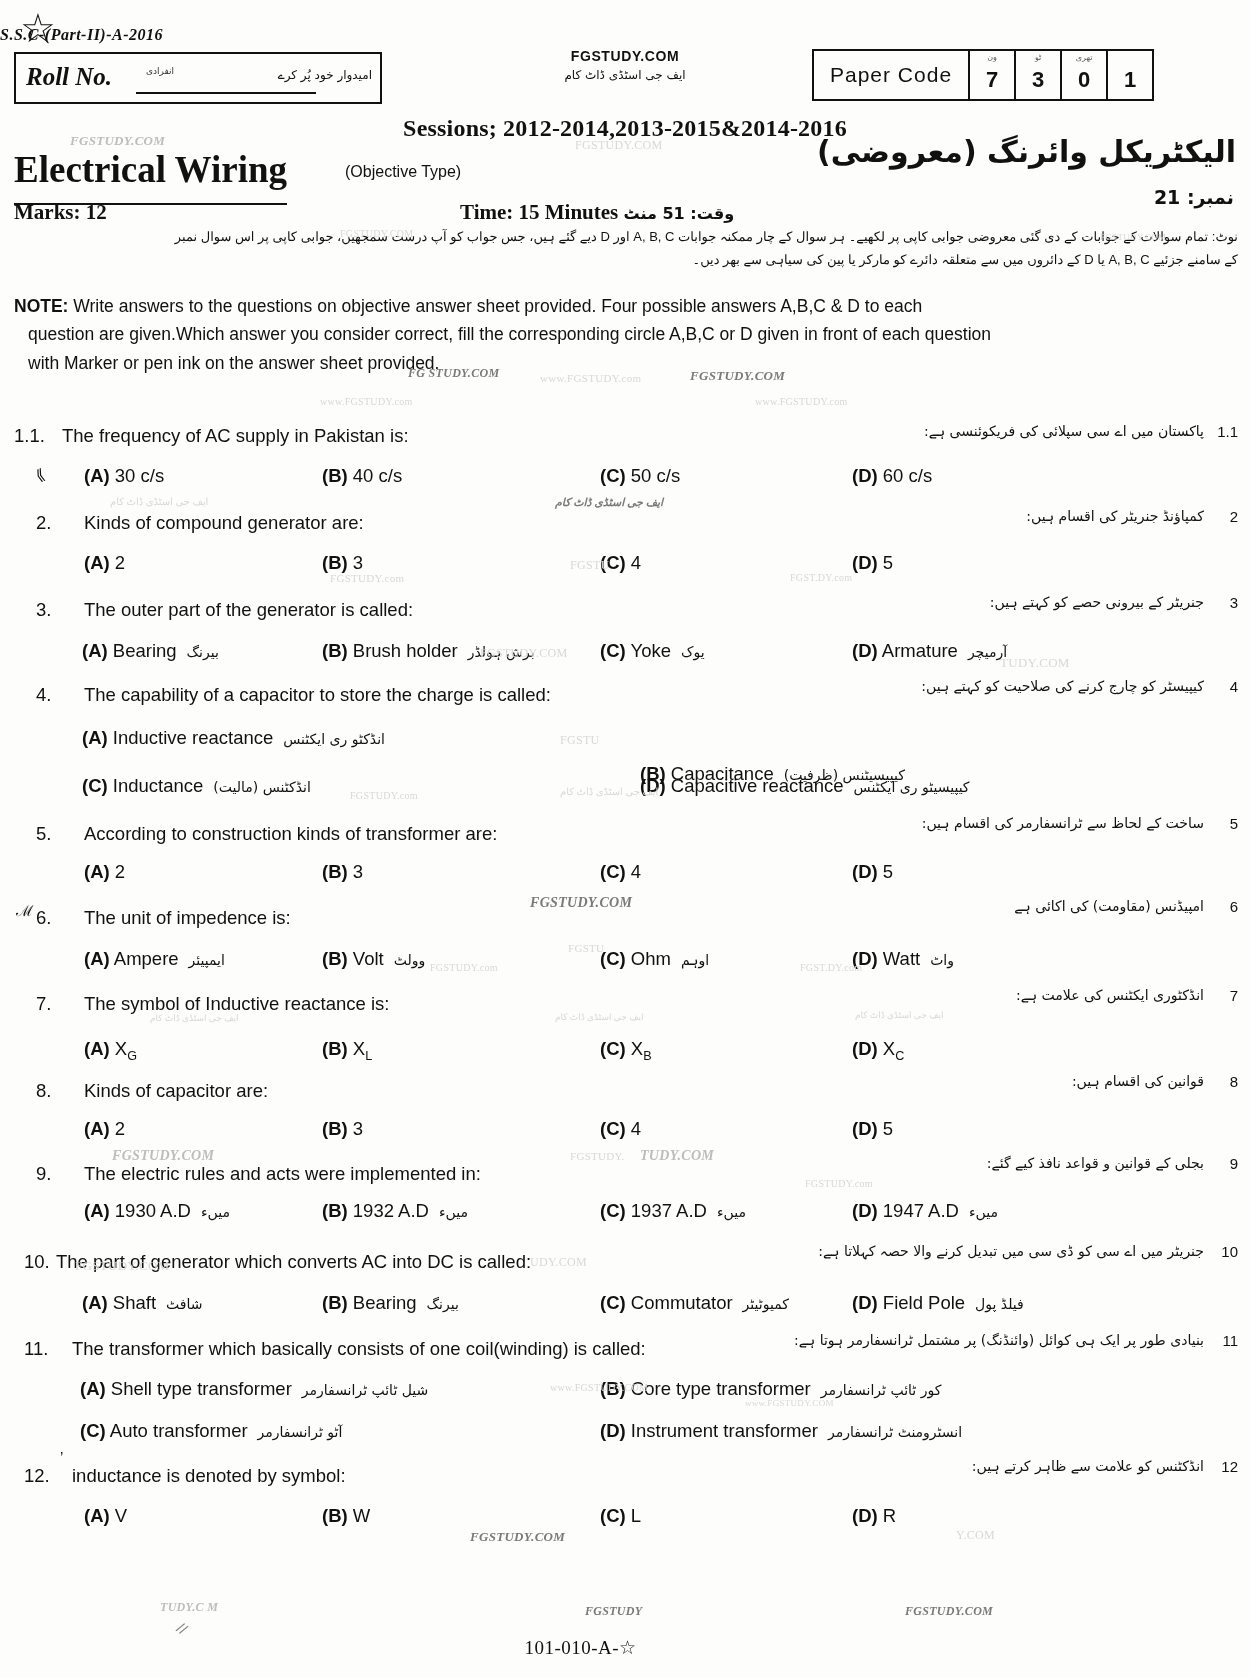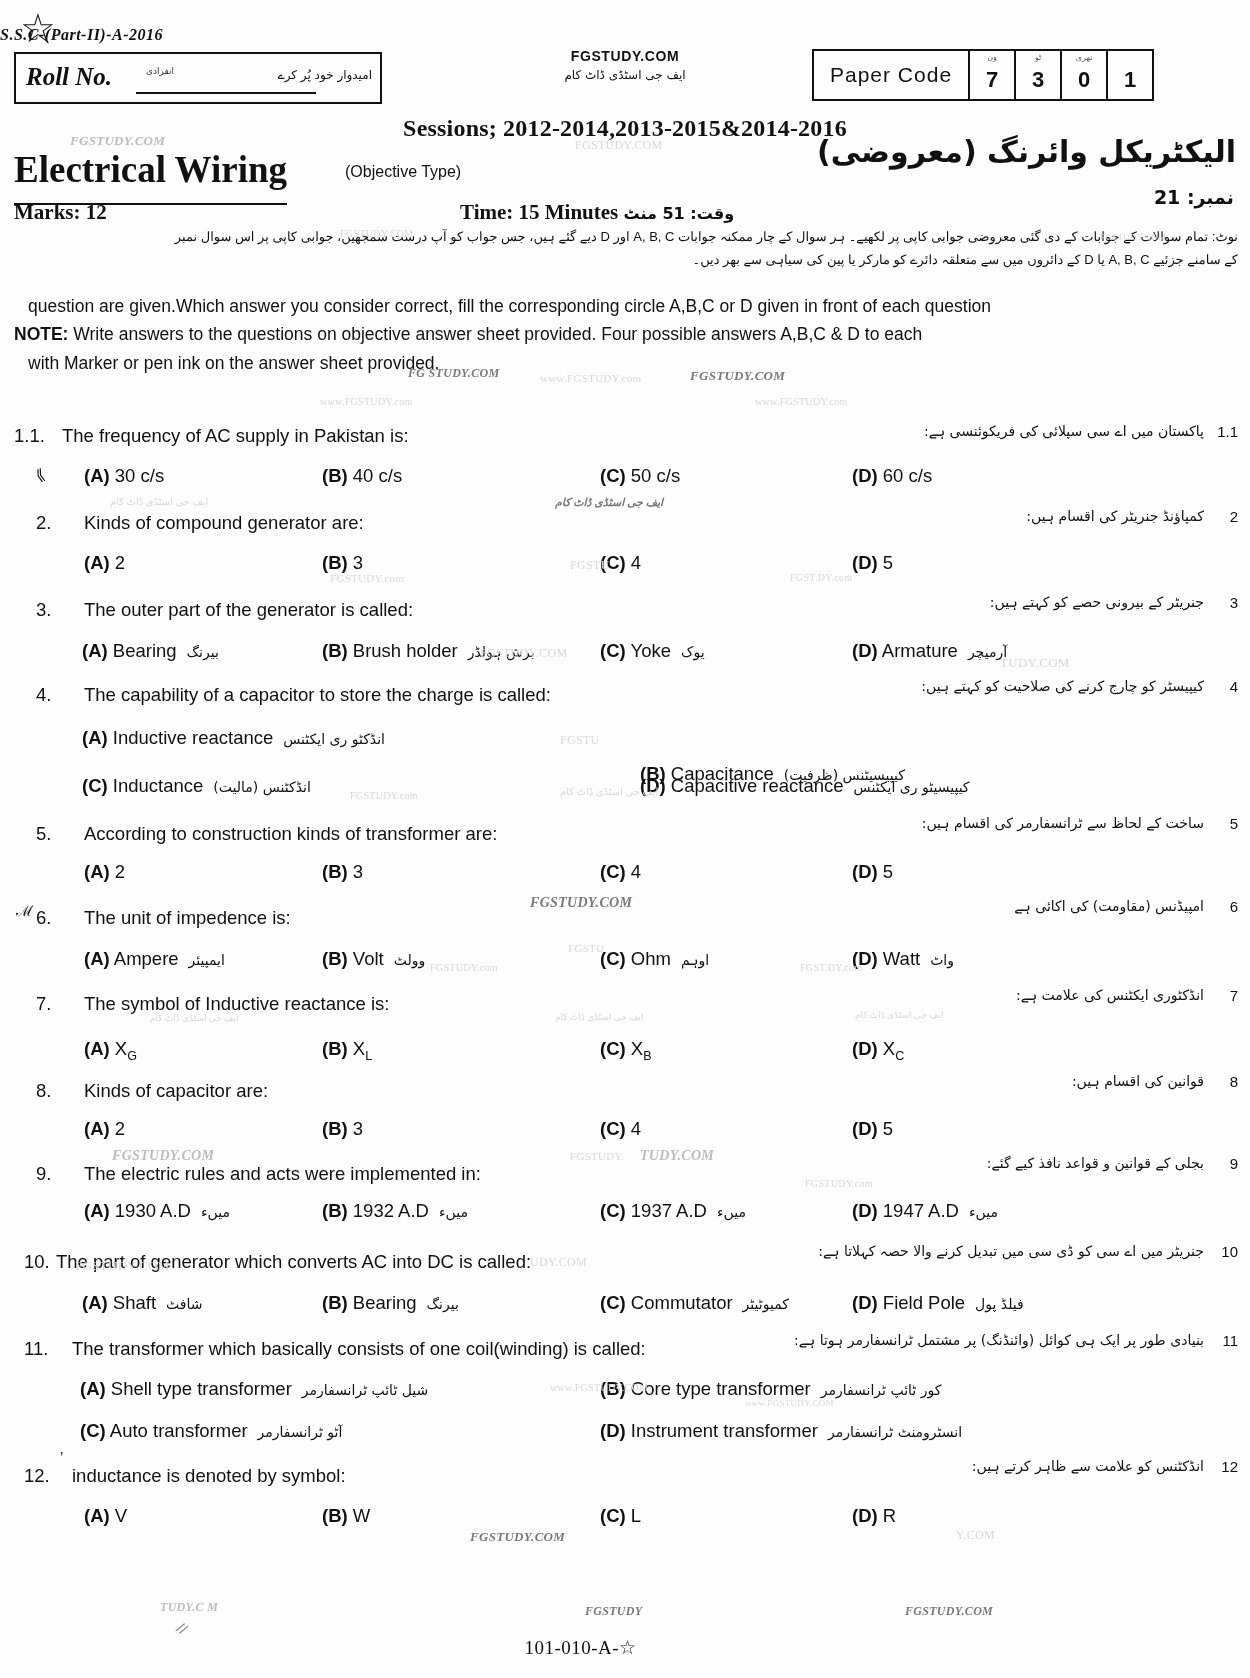--- a/index.html
+++ b/index.html
@@ -216,25 +216,25 @@
     <span>Time: 15 Minutes</span>
     <span class="time-ur urdu">وقت: 15 منٹ</span>
   </div>
 
   <div class="note-ur">
     <div>نوٹ: تمام سوالات کے جوابات کے دی گئی معروضی جوابی کاپی پر لکھیے۔ ہر سوال کے چار ممکنہ جوابات A, B, C اور D دیے گئے ہیں، جس جواب کو آپ درست سمجھیں، جوابی کاپی پر اس سوال نمبر</div>
     <div>کے سامنے جزئیے A, B, C یا D کے دائروں میں سے متعلقہ دائرے کو مارکر یا پین کی سیاہی سے بھر دیں۔</div>
   </div>
 
   <div class="note-en">
-    <div style="padding-left:14px">question are given.Which answer you consider correct, fill the corresponding circle A,B,C or D given in front of each question</div>
     <div>
       <b>NOTE:</b>
       <span>Write answers to the questions on objective answer sheet provided. Four possible answers A,B,C &amp; D to each</span>
     </div>
+    <div style="padding-left:14px">question are given.Which answer you consider correct, fill the corresponding circle A,B,C or D given in front of each question</div>
     <div style="padding-left:14px">with Marker or pen ink on the answer sheet provided.</div>
   </div>
 
   <div id="questions-root">
       <div class="q-num" style="left: 14px; top: 425px;">1.1.</div>
       <div class="q-en" style="left: 62px; top: 425px;">The frequency of AC supply in Pakistan is:</div>
       <div class="q-ur urdu" style="top: 423px; right: 46px;">پاکستان میں اے سی سپلائی کی فریکوئنسی ہے:</div>
       <div class="q-ur-num" style="top: 423px;">1.1</div>
       <div class="opt" style="left: 84px; top: 465px;"><span class="lab">(A)</span> <span>30 c/s</span></div>
       <div class="opt" style="left: 322px; top: 465px;"><span class="lab">(B)</span> <span>40 c/s</span></div>

